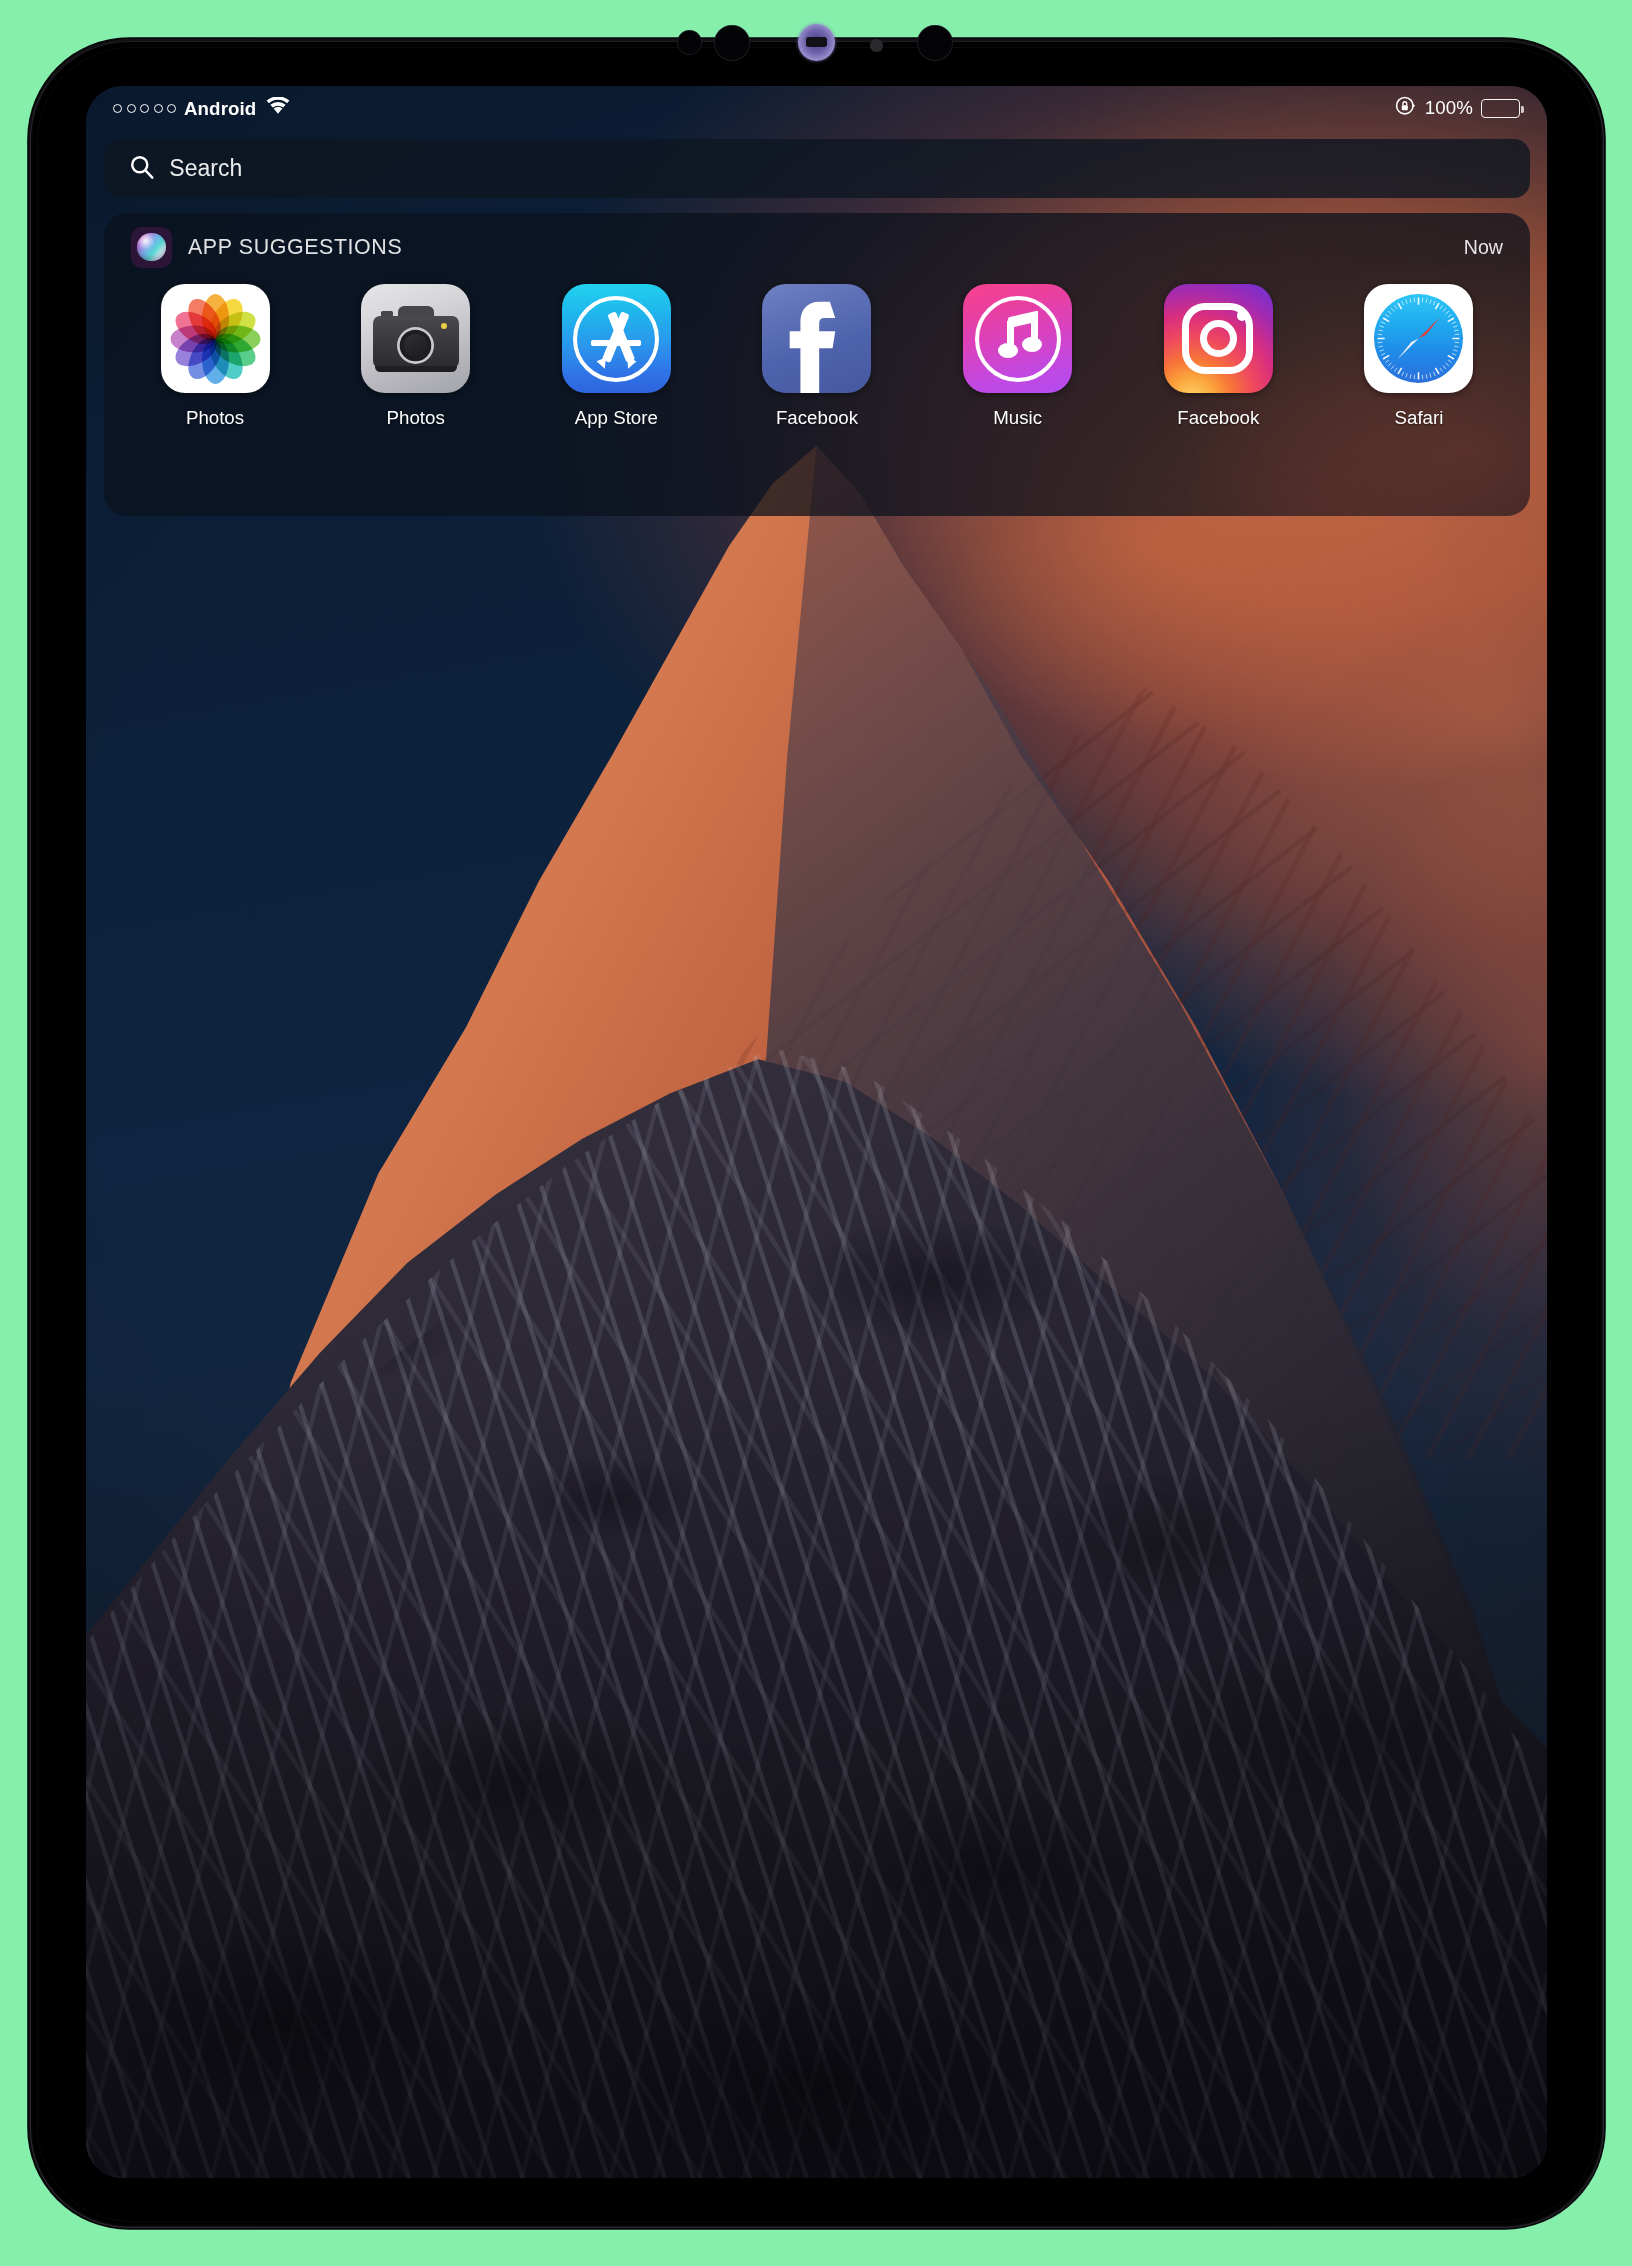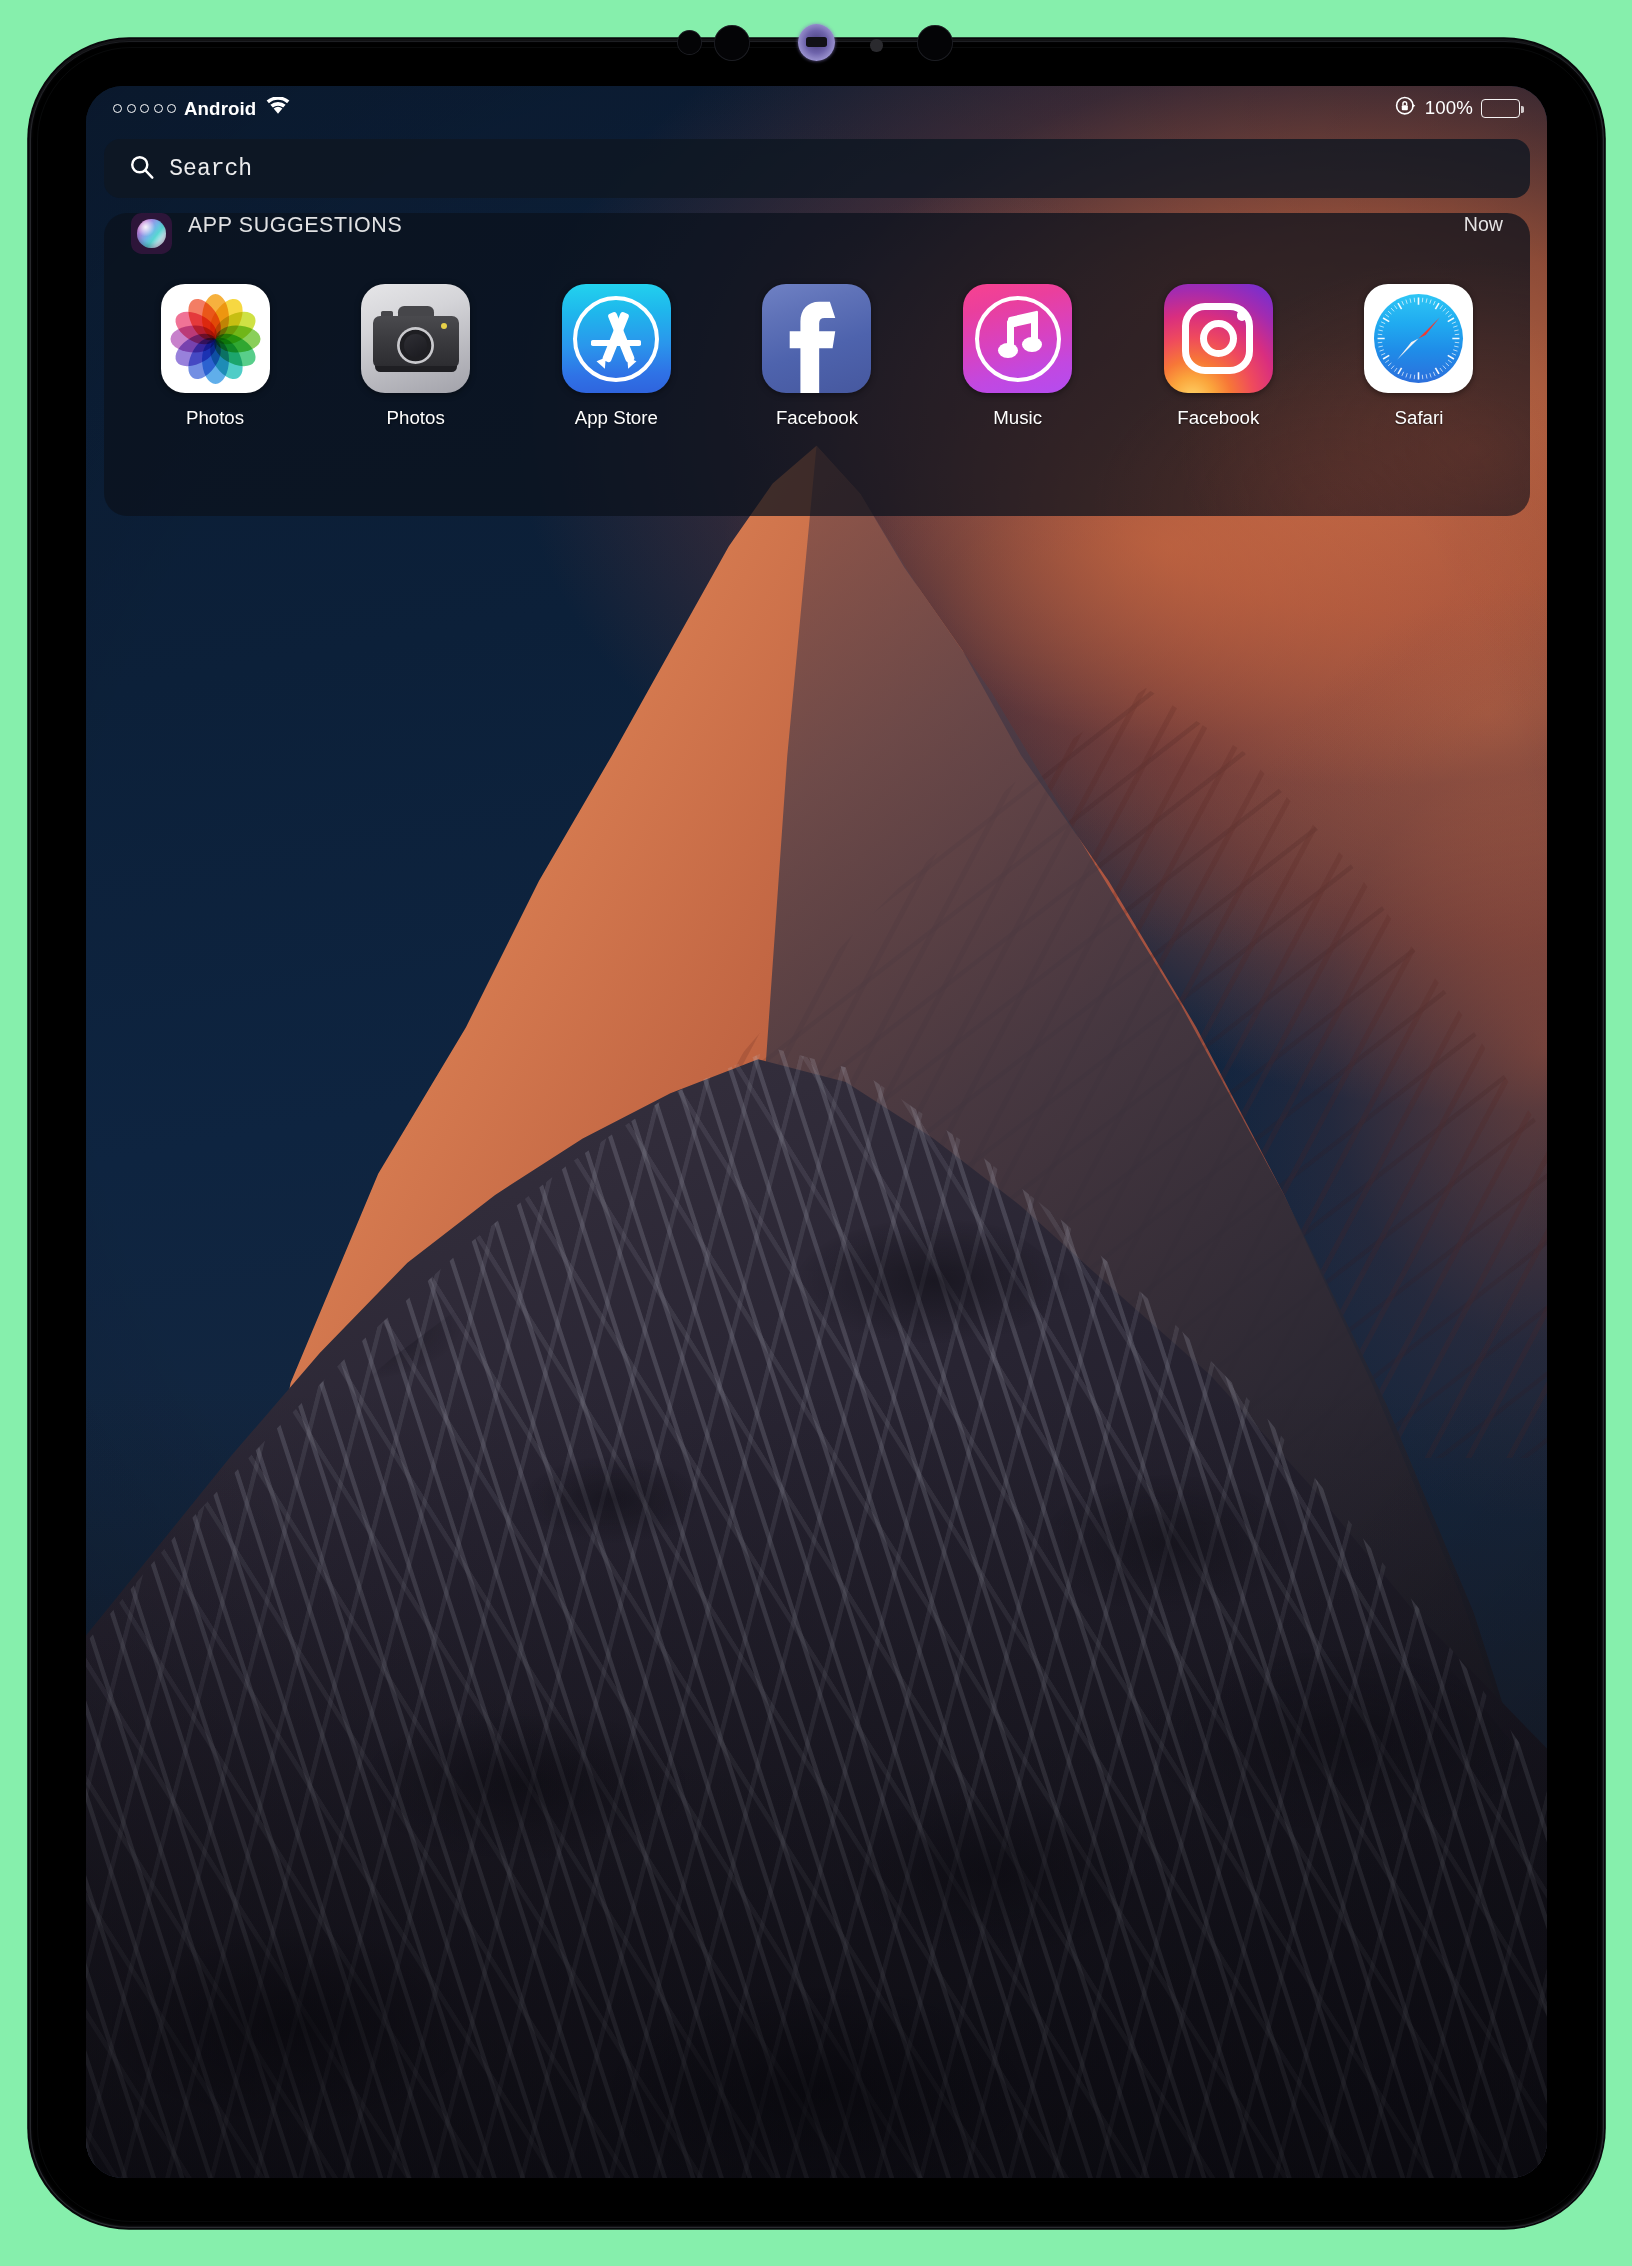--- a/index.html
+++ b/index.html
@@ -285,21 +285,20 @@
     width: 1426px;
     height: 59px;
     border-radius: 16px;
     background: rgba(14,22,34,0.80);
     display: flex;
     align-items: center;
     padding-left: 25px;
     box-sizing: border-box;
     gap: 14.3px;
     z-index: 30;
-    font-family: Liberation Mono, monospace;
   }
   .search-placeholder {
     color: rgba(255,255,255,0.92);
     font-size: 23px;
   }
 
   
   #app-suggestions-widget {
     position: absolute;
     left: 18px; top: 127px;
@@ -315,21 +314,21 @@
     background:
       radial-gradient(ellipse 410px 267px at 96% 78%, rgba(150,70,52,0.30) 0%, rgba(150,70,52,0) 72%),
       radial-gradient(ellipse 321px 214px at 86% 96%, rgba(128,58,46,0.22) 0%, rgba(128,58,46,0) 74%);
     pointer-events: none;
   }
   .widget-header {
     position: absolute;
     left: 0; top: 0;
     width: 100%; height: 68px;
     display: flex;
-    align-items: flex-start;
+    align-items: center;
     padding: 0 27px;
     box-sizing: border-box;
   }
   #siri-icon {
     width: 41px; height: 41px;
     border-radius: 10.7px;
     background: #2d1539;
     display: flex; align-items: center; justify-content: center;
     flex: 0 0 auto;
   }

